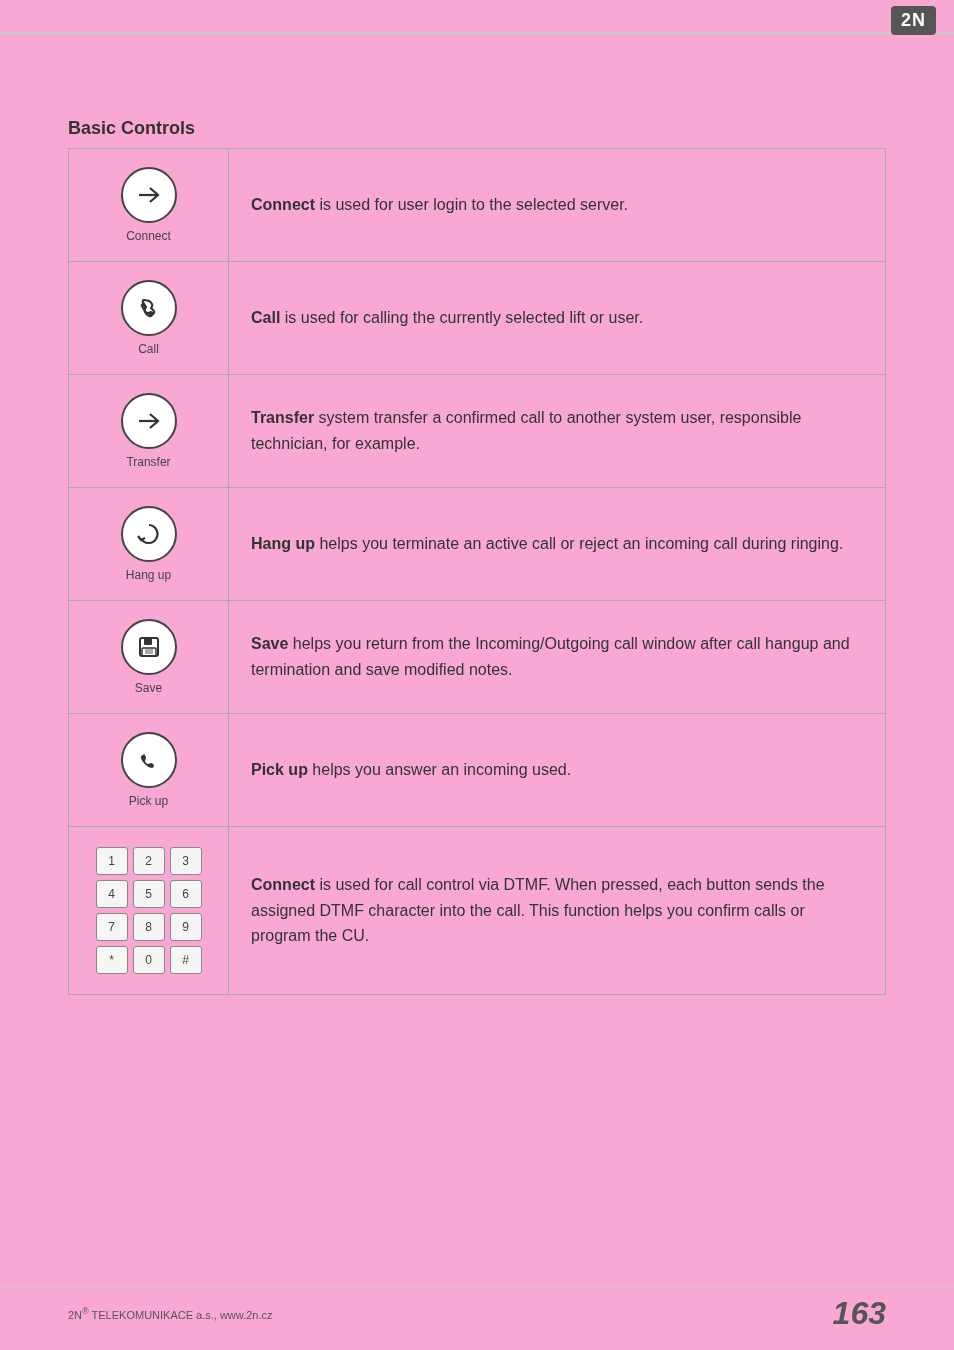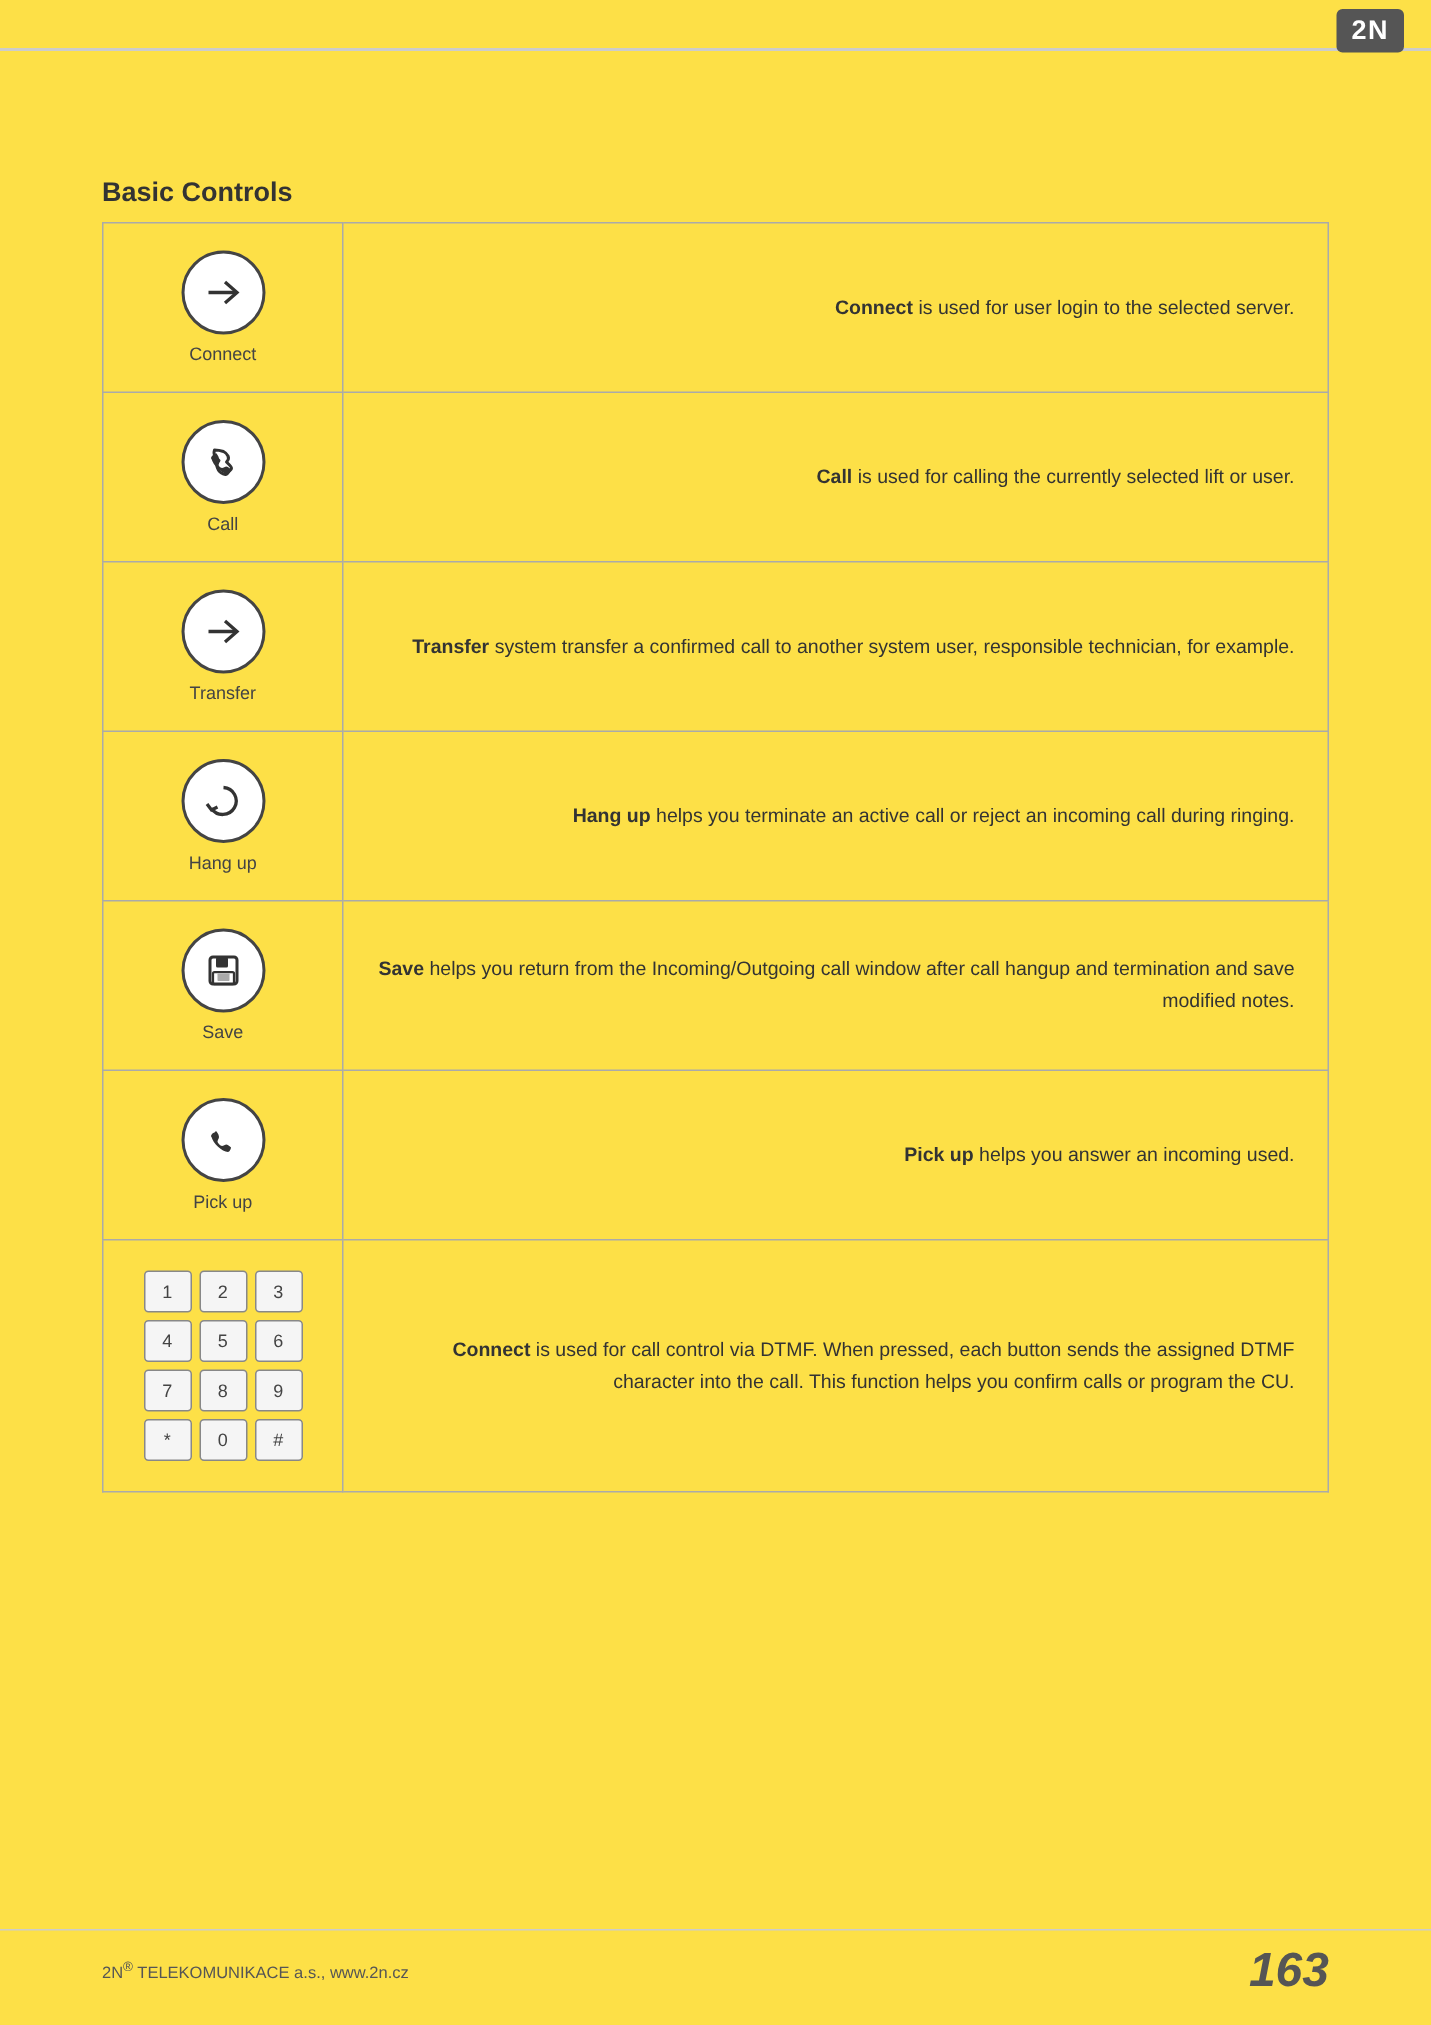--- a/index.html
+++ b/index.html
@@ -9,21 +9,21 @@
       font-size: 13px;
       color: #333;
       width: 954px;
       min-height: 1350px;
       position: relative;
     }
 
     .page-container {
       width: 954px;
       min-height: 1350px;
-      background: #fde047;
+      background: #f9a8d4;
       position: relative;
       padding: 0;
     }
 
     
     .top-border {
       width: 100%;
       height: 2px;
       background: #ccc;
       position: absolute;
@@ -79,24 +79,23 @@
       border: 1px solid #aaa;
       vertical-align: middle;
     }
     .icon-cell {
       width: 160px;
       text-align: center;
       padding: 18px 10px;
     }
     .desc-cell {
       padding: 16px 22px;
-      font-size: 13px;
+      font-size: 16px;
       line-height: 1.6;
       vertical-align: middle;
-      text-align: right;
     }
 
     
     .circle-icon {
       width: 56px;
       height: 56px;
       border-radius: 50%;
       border: 2px solid #444;
       display: flex;
       align-items: center;

